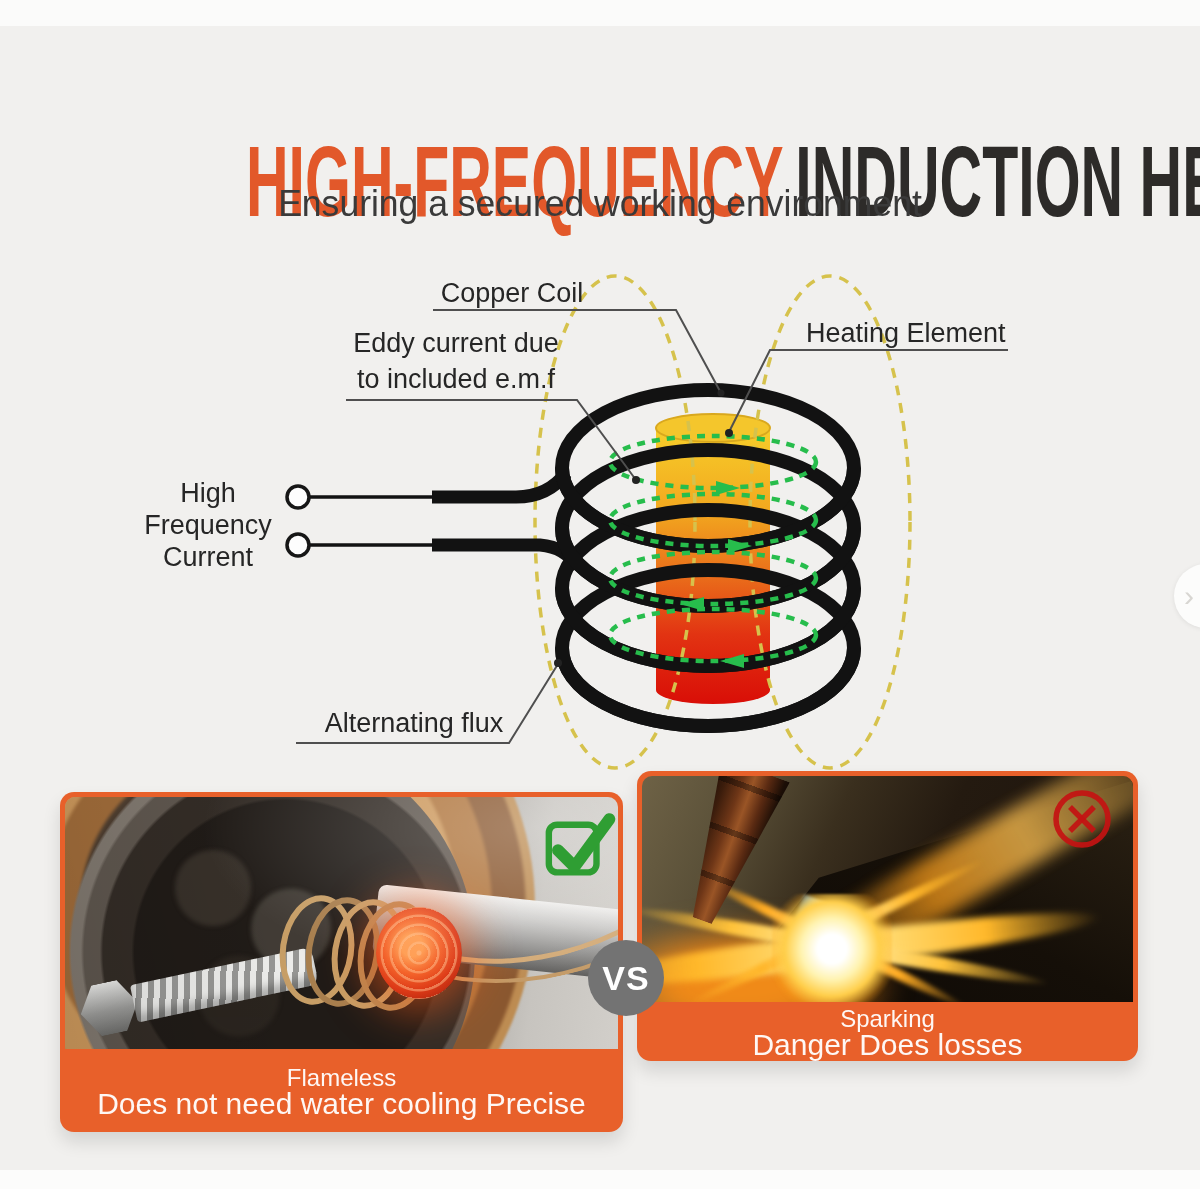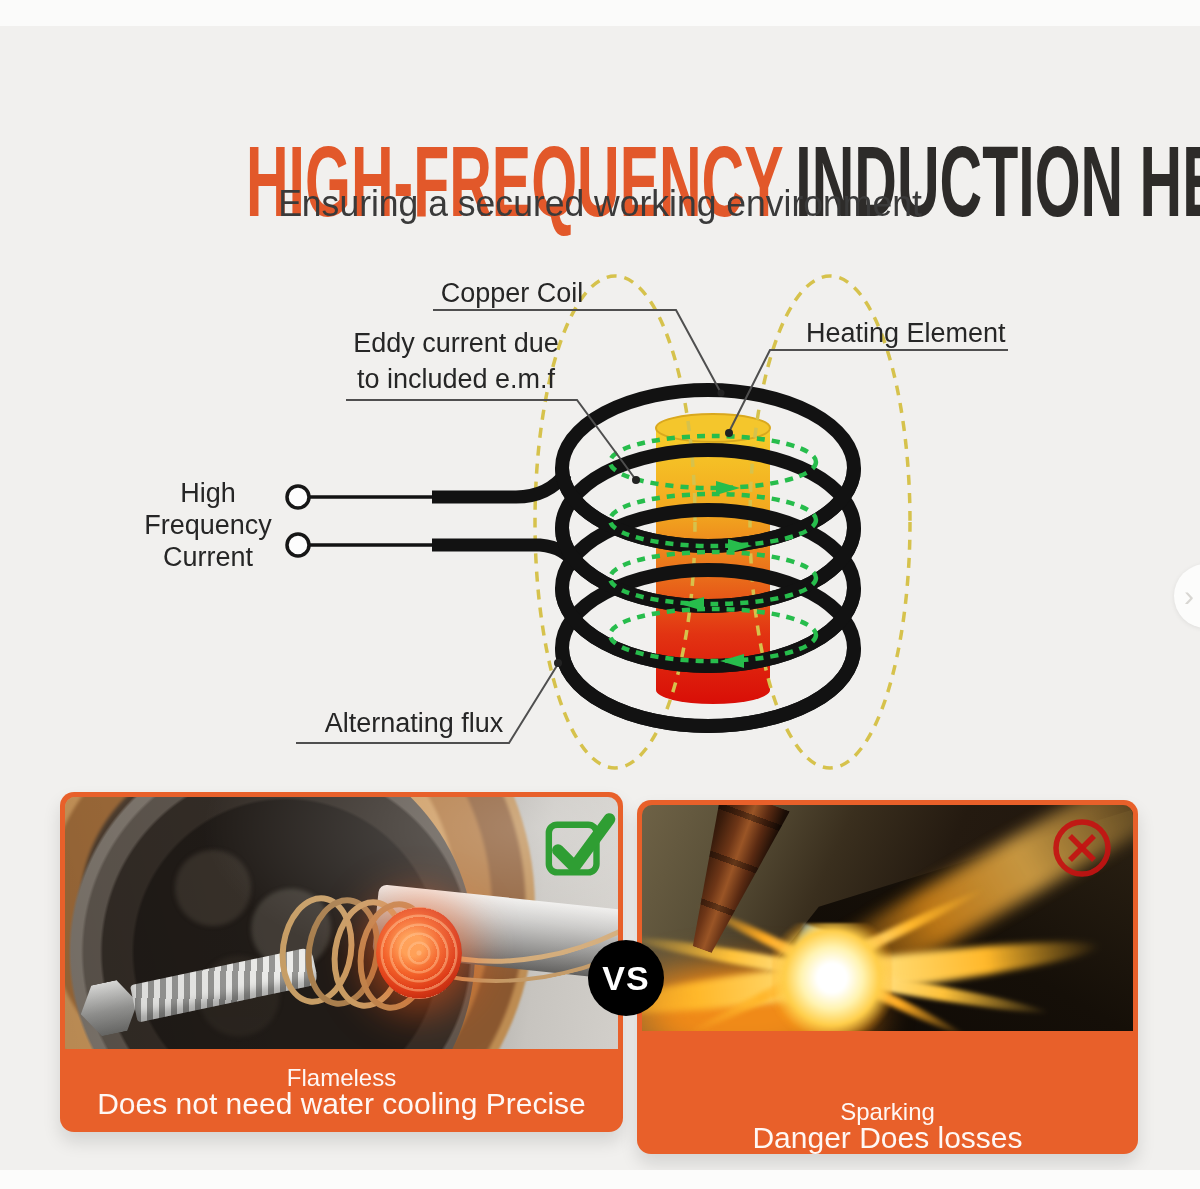--- a/index.html
+++ b/index.html
@@ -29,21 +29,21 @@
   .eddyfill{fill:var(--eddyGreen,#27BD4C);}
   .leader{fill:none;stroke:var(--leaderGray,#4F4F4F);stroke-width:2;}
   .dot{fill:#222;}
   .terminal{fill:#fdfdfd;stroke:#161616;stroke-width:3.5;}
   .dlabel{font-family:"Liberation Sans", sans-serif;font-size:27px;fill:#262626;}
 
   
   .card{position:absolute;background:var(--banner,#E8602A);border-radius:14px;
         box-shadow:0 10px 18px rgba(0,0,0,.12);}
   .card.left{left:60px;top:792px;width:563px;height:340px;padding-left:22px;}
-  .card.right{left:637px;top:800px;width:501px;height:354px;}
+  .card.right{left:637px;top:771px;width:501px;height:290px;}
   .photo{position:absolute;left:5px;top:5px;right:5px;border-radius:10px 10px 0 0;overflow:hidden;}
   .card.left  .photo{height:252px;}
   .card.right .photo{height:226px;}
   .layer{position:absolute;}
   .caption{position:absolute;left:0;right:0;bottom:0;display:flex;flex-direction:column;
            justify-content:center;align-items:center;color:rgba(255,255,255,.95);text-align:center;}
   .card.left  .caption{height:83px;}
   .card.right .caption{height:59px;}
   .cap1{font-size:24px;line-height:27px;}
   .cap2{font-size:30px;line-height:26px;text-align:center;}
@@ -104,21 +104,21 @@
     background:linear-gradient(90deg,#140a04 0%,#3c1d0c 22%,#6e3617 40%,#9a5526 52%,#5a2a12 68%,#1c0e06 85%,#0a0502 100%);}
   .pr-torch::after{content:"";position:absolute;inset:0;
     background:repeating-linear-gradient(0deg,transparent 0 42px,rgba(0,0,0,.35) 42px 48px);}
   .pr-flame{left:148px;top:124px;width:46px;height:72px;transform:rotate(20deg);filter:blur(1.5px);
     background:radial-gradient(ellipse at 50% 25%,#f2ffff 0 18%,#a8dcf8 40%,#4f93d2 62%,rgba(40,90,150,0) 78%);}
   .pr-core{left:130px;top:118px;width:120px;height:110px;filter:blur(1px);
     background:radial-gradient(circle,#fff 0 18%,#fff3b0 38%,#ffce4a 58%,rgba(255,170,30,.25) 75%,transparent 82%);}
 
   .verdict{position:absolute;}
   .vs-badge{position:absolute;left:588px;top:940px;width:76px;height:76px;border-radius:50%;
-    background:#000000;color:#fff;display:flex;align-items:center;justify-content:center;
+    background:#737373;color:#fff;display:flex;align-items:center;justify-content:center;
     font-size:34px;font-weight:800;letter-spacing:1px;z-index:5;}
   .carousel-btn{position:absolute;left:1174px;top:564px;width:64px;height:64px;border-radius:50%;
     background:#fcfcfb;box-shadow:0 1px 5px rgba(0,0,0,.08);display:flex;align-items:center;
     justify-content:flex-start;padding-left:10px;color:#d8d6d2;font-size:30px;}
 </style>
 </head>
 <body>
 
 <div class="stage">
 

